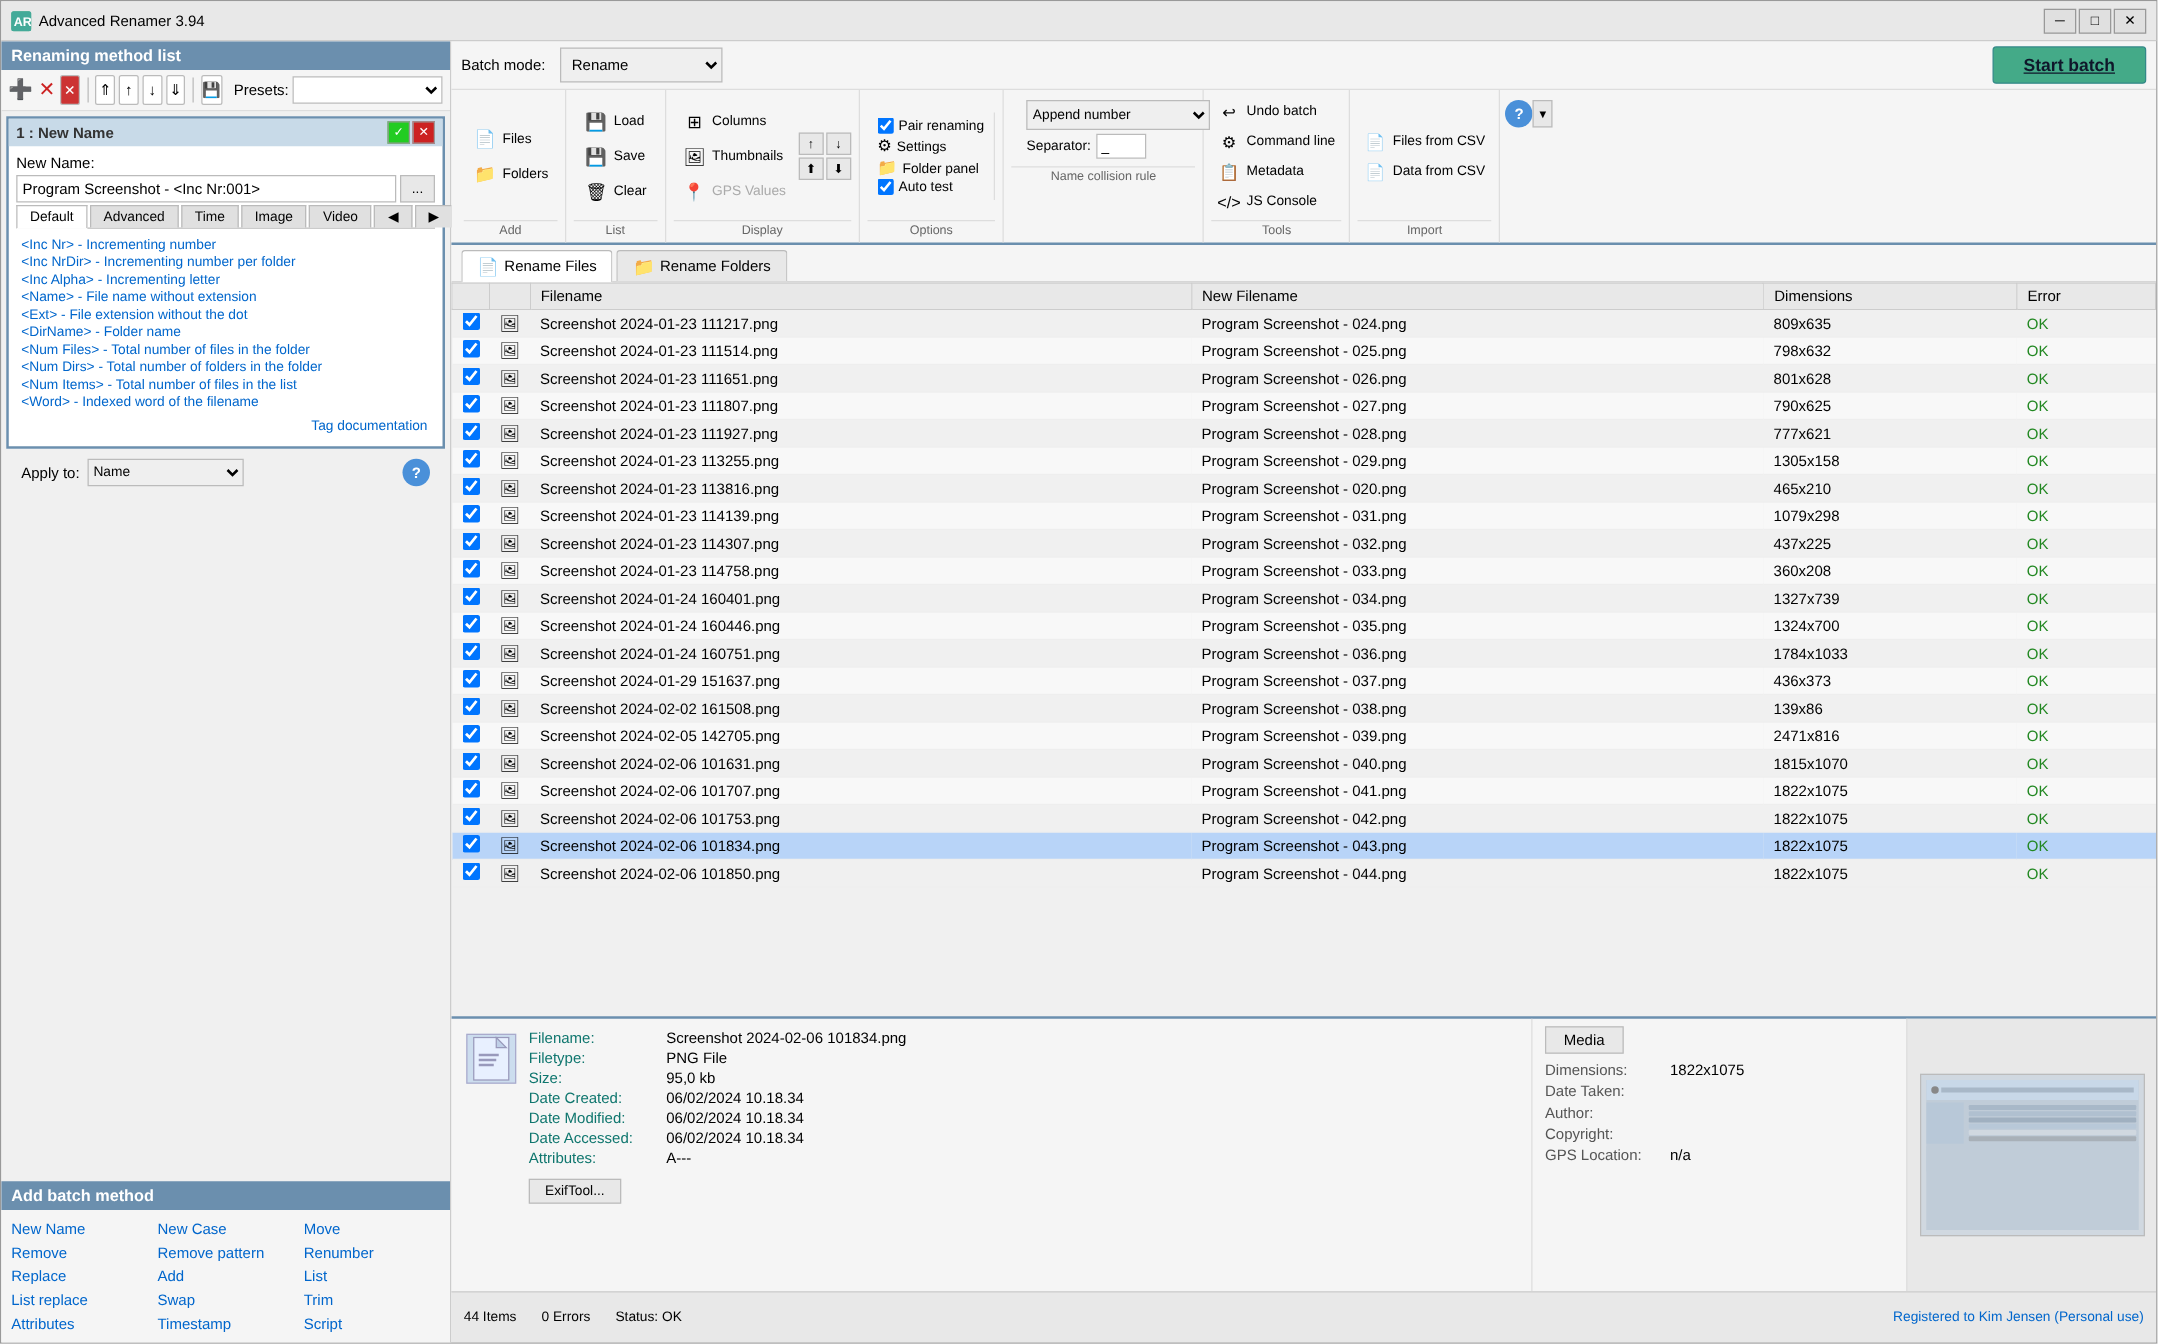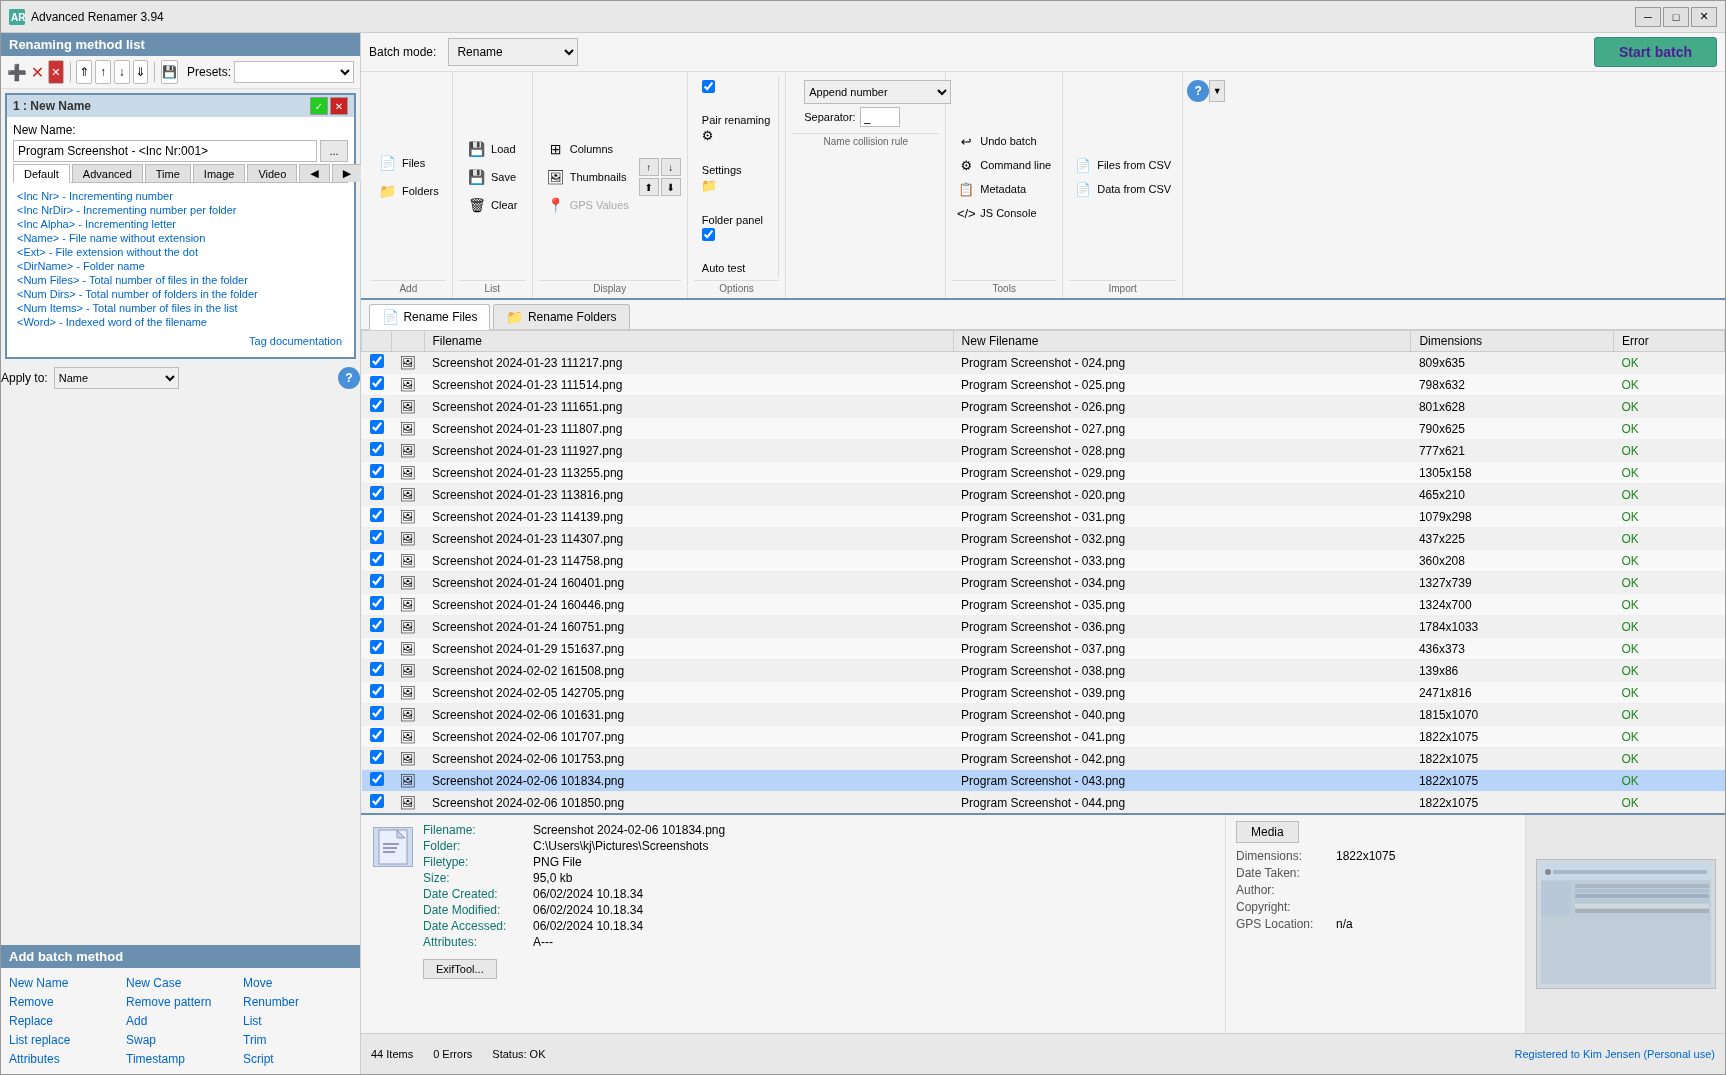--- a/index.html
+++ b/index.html
@@ -49,57 +49,57 @@
 
     .tabs-row { display: flex; border-bottom: 1px solid #bbb; margin-bottom: 4px; }
     .tab-btn { padding: 2px 10px; border: 1px solid #bbb; border-bottom: none; background: #e0e0e0; cursor: pointer; font-size: 11px; margin-right: 2px; }
     .tab-btn.active { background: white; border-bottom: 1px solid white; margin-bottom: -1px; }
 
     .tag-list { padding: 2px 4px; }
     .tag-link { display: block; color: #0066cc; text-decoration: none; font-size: 11px; padding: 1px 0; cursor: pointer; }
 
     .tag-doc-link { display: block; text-align: right; color: #0066cc; font-size: 11px; margin: 4px 6px; cursor: pointer; }
 
-    .apply-row { display: flex; align-items: center; padding: 4px 0; gap: 6px; }
+    .apply-row { display: flex; align-items: center; padding: 4px 16px; gap: 6px; }
     .apply-label { font-size: 12px; }
     .apply-select { height: 22px; border: 1px solid #bbb; font-size: 11px; min-width: 120px; }
     .help-btn { width: 22px; height: 22px; border-radius: 50%; background: #4a90d9; color: white; border: none; cursor: pointer; font-size: 12px; font-weight: bold; margin-left: auto; }
 
     
     .add-batch-header { background: #6b8fae; color: white; padding: 4px 8px; font-weight: bold; font-size: 13px; margin-top: auto; }
     .batch-methods-grid { display: grid; grid-template-columns: 1fr 1fr 1fr; gap: 1px 8px; padding: 6px 8px; background: #f5f5f5; }
     .batch-method-item { color: #0066cc; cursor: pointer; font-size: 12px; padding: 2px 0; text-decoration: none; }
 
     
     .right-panel { flex: 1; display: flex; flex-direction: column; overflow: hidden; }
 
     
     .ribbon { background: #f5f5f5; border-bottom: 2px solid #6b8fae; flex-shrink: 0; }
     .ribbon-top { display: flex; align-items: center; padding: 4px 8px; gap: 12px; border-bottom: 1px solid #ddd; }
     .batch-mode-label { font-size: 12px; }
     .batch-mode-select { height: 28px; border: 1px solid #bbb; font-size: 12px; min-width: 130px; padding: 0 4px; }
     
-    .start-batch-btn { margin-left: auto; background: #4a8; color: #4c1d95; border: 1px solid #388; padding: 6px 24px; font-size: 14px; font-weight: bold; cursor: pointer; border-radius: 3px; }
+    .start-batch-btn { margin-left: auto; background: #4a8; color: #0f172a; border: 1px solid #388; padding: 6px 24px; font-size: 14px; font-weight: bold; cursor: pointer; border-radius: 3px; text-decoration: underline; }
 
     .ribbon-groups { display: flex; align-items: stretch; padding: 0 4px; }
     .ribbon-group { display: flex; flex-direction: column; align-items: center; border-right: 1px solid #ddd; padding: 4px 6px; min-width: 80px; }
     .ribbon-group-btns { display: flex; gap: 3px; align-items: center; flex-wrap: wrap; justify-content: center; flex: 1; }
     .ribbon-group-label { font-size: 10px; color: #666; margin-top: 2px; border-top: 1px solid #ddd; width: 100%; text-align: center; padding-top: 2px; }
     
     .ribbon-btn-inline { display: flex; flex-direction: row; align-items: center; cursor: pointer; padding: 2px 6px; border: 1px solid transparent; border-radius: 2px; font-size: 11px; gap: 4px; white-space: nowrap; }
     .ribbon-btn-inline-icon { width: 20px; height: 20px; display: flex; align-items: center; justify-content: center; font-size: 14px; }
 
     .ribbon-col { display: flex; flex-direction: column; gap: 2px; }
     .name-collision-select { height: 24px; border: 1px solid #bbb; font-size: 11px; width: 100%; }
     .separator-label { font-size: 11px; display: flex; align-items: center; gap: 4px; margin-top: 3px; }
     .separator-input { width: 40px; height: 20px; border: 1px solid #bbb; font-size: 12px; padding: 0 3px; }
 
     
     .options-group { display: flex; flex-direction: column; padding: 4px 8px; border-right: 1px solid #ddd; gap: 2px; justify-content: center; }
-    .checkbox-row { display: flex; align-items: flex-start; gap: 21px; cursor: pointer; flex-direction: column; }
+    .checkbox-row { display: flex; align-items: flex-end; gap: 4px; cursor: pointer; }
     .checkbox-row input { cursor: pointer; }
     .checkbox-label { font-size: 11px; }
 
     
     .file-area { flex: 1; display: flex; flex-direction: column; overflow: hidden; }
     .file-tabs { display: flex; padding: 4px 8px 0; gap: 3px; background: #f5f5f5; border-bottom: 1px solid #ccc; }
     .file-tab { display: flex; align-items: center; gap: 4px; padding: 4px 12px; border: 1px solid #bbb; border-bottom: none; background: #e8e8e8; cursor: pointer; font-size: 12px; border-radius: 3px 3px 0 0; }
     .file-tab.active { background: white; border-bottom: 1px solid white; margin-bottom: -1px; }
     .file-tab-icon { font-size: 14px; }
 
@@ -728,24 +728,20 @@
                 <rect x="6" y="18" width="14" height="2" fill="#99b"></rect>
                 <rect x="6" y="22" width="12" height="2" fill="#99b"></rect>
               </svg>
             </div>
             <div class="details-info">
               <div class="details-row">
                 <span class="details-label">Filename:</span>
                 <span class="details-value">Screenshot 2024-02-06 101834.png</span>
               </div>
               <div class="details-row">
-                <span class="details-label">Folder:</span>
-                <span class="details-value">C:\Users\kj\Pictures\Screenshots</span>
-              </div>
-              <div class="details-row">
                 <span class="details-label">Filetype:</span>
                 <span class="details-value">PNG File</span>
               </div>
               <div class="details-row">
                 <span class="details-label">Size:</span>
                 <span class="details-value">95,0 kb</span>
               </div>
               <div class="details-row">
                 <span class="details-label">Date Created:</span>
                 <span class="details-value">06/02/2024 10.18.34</span>

